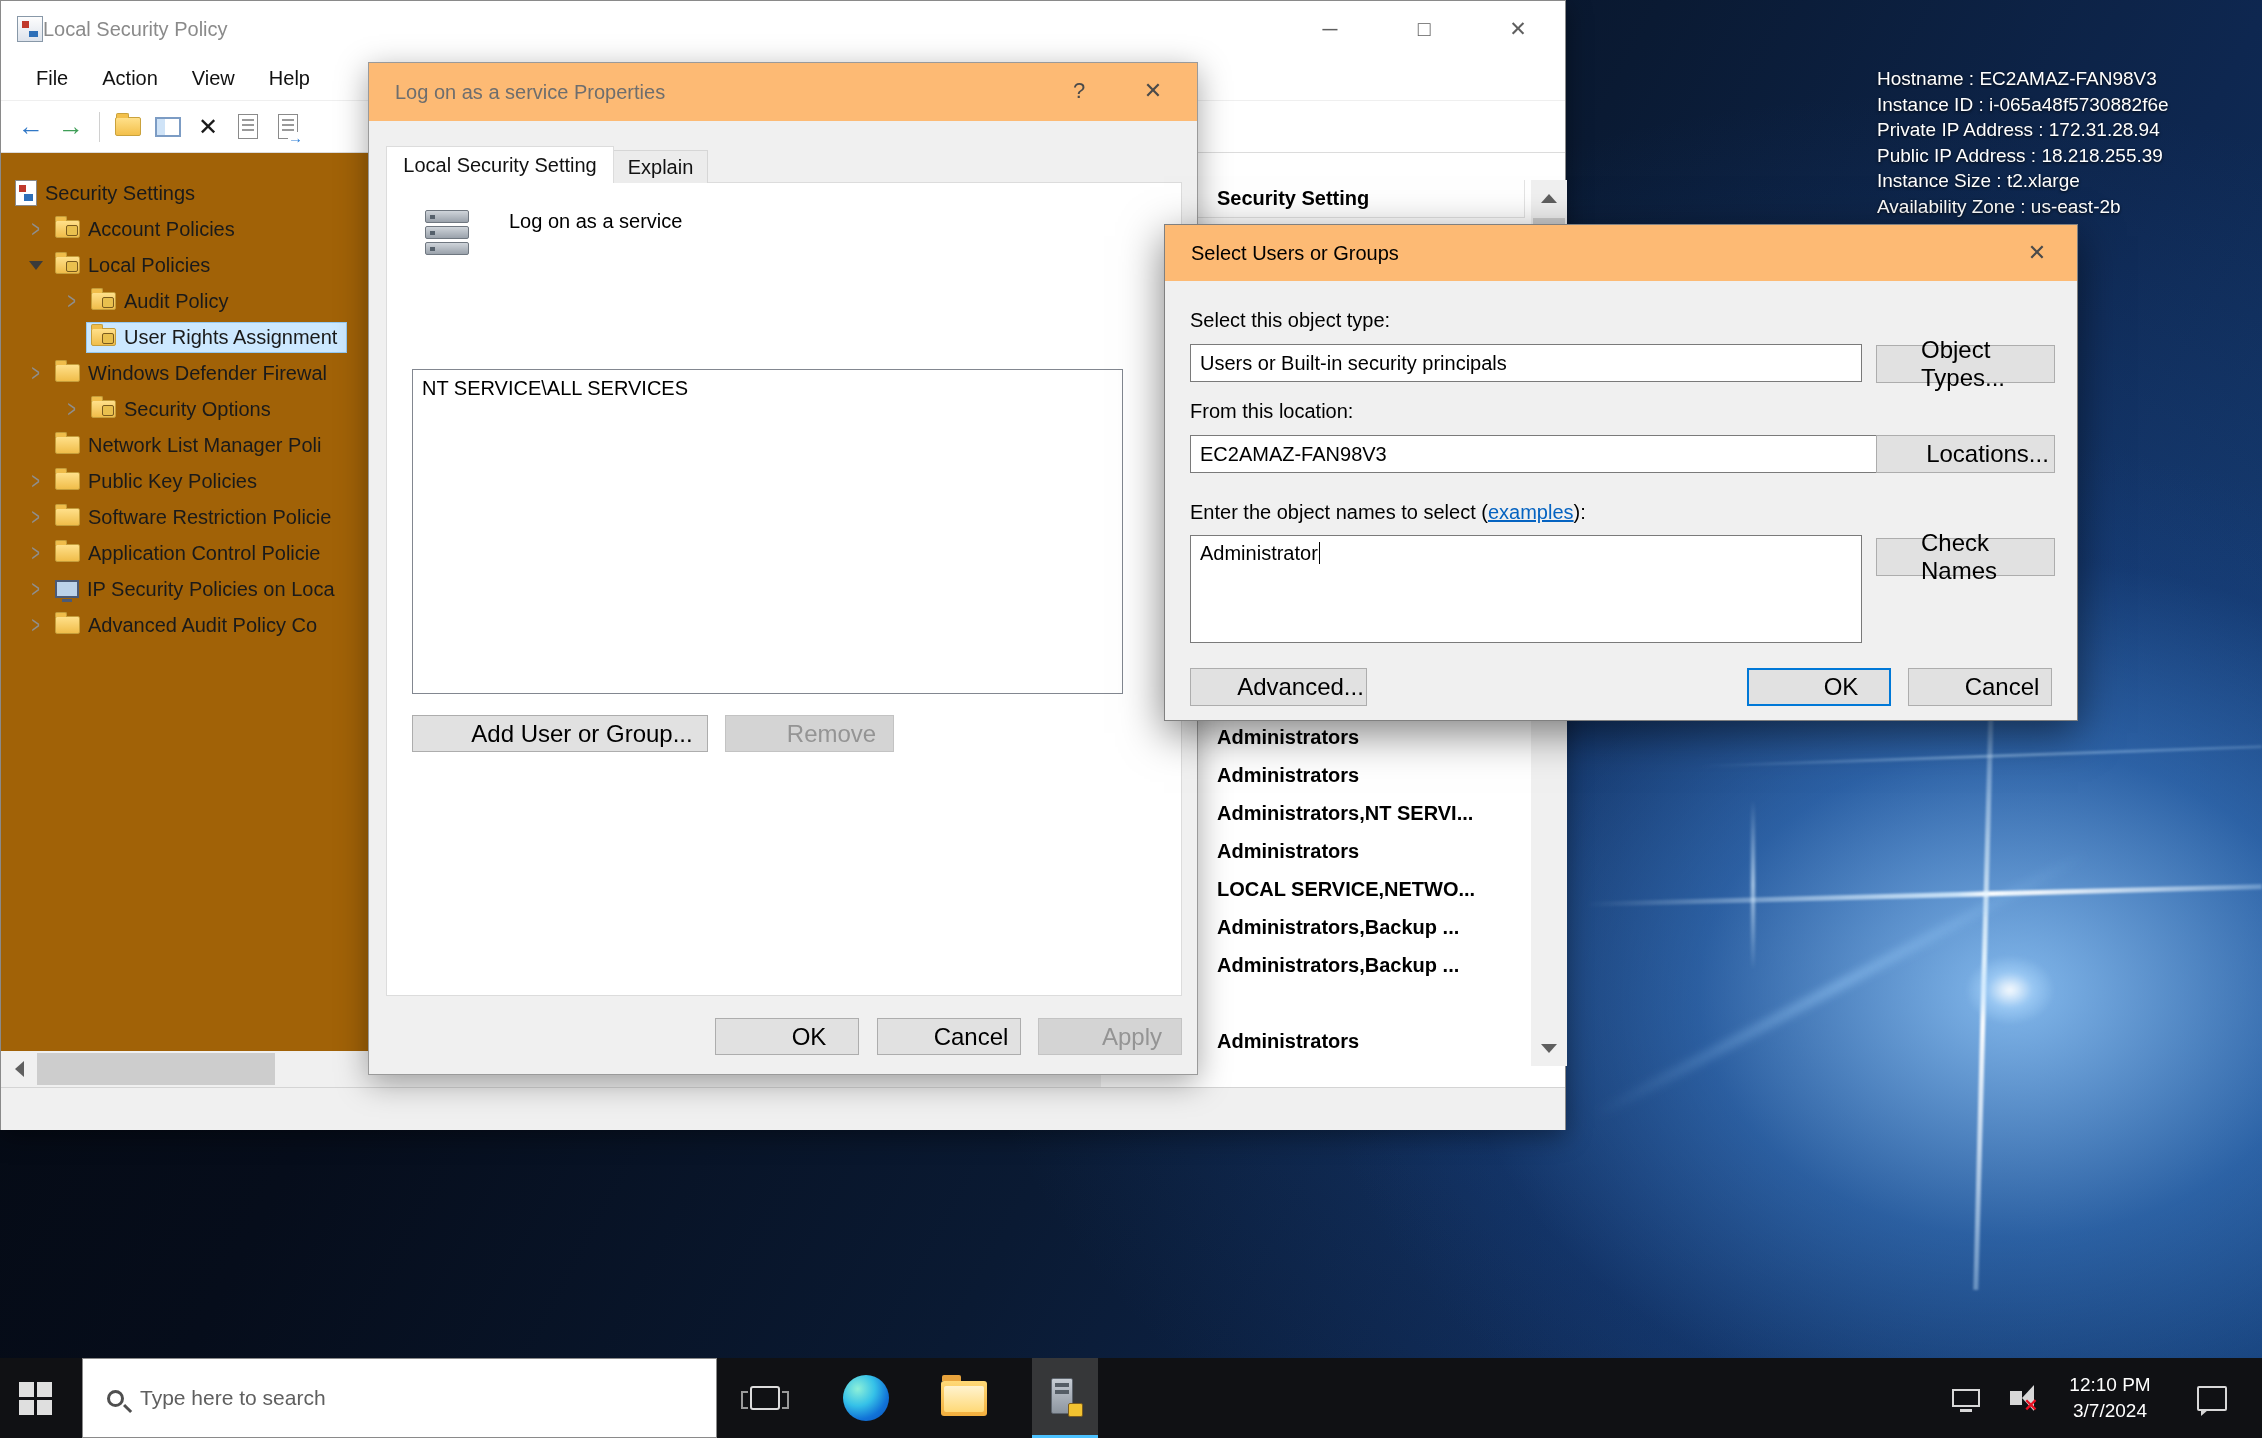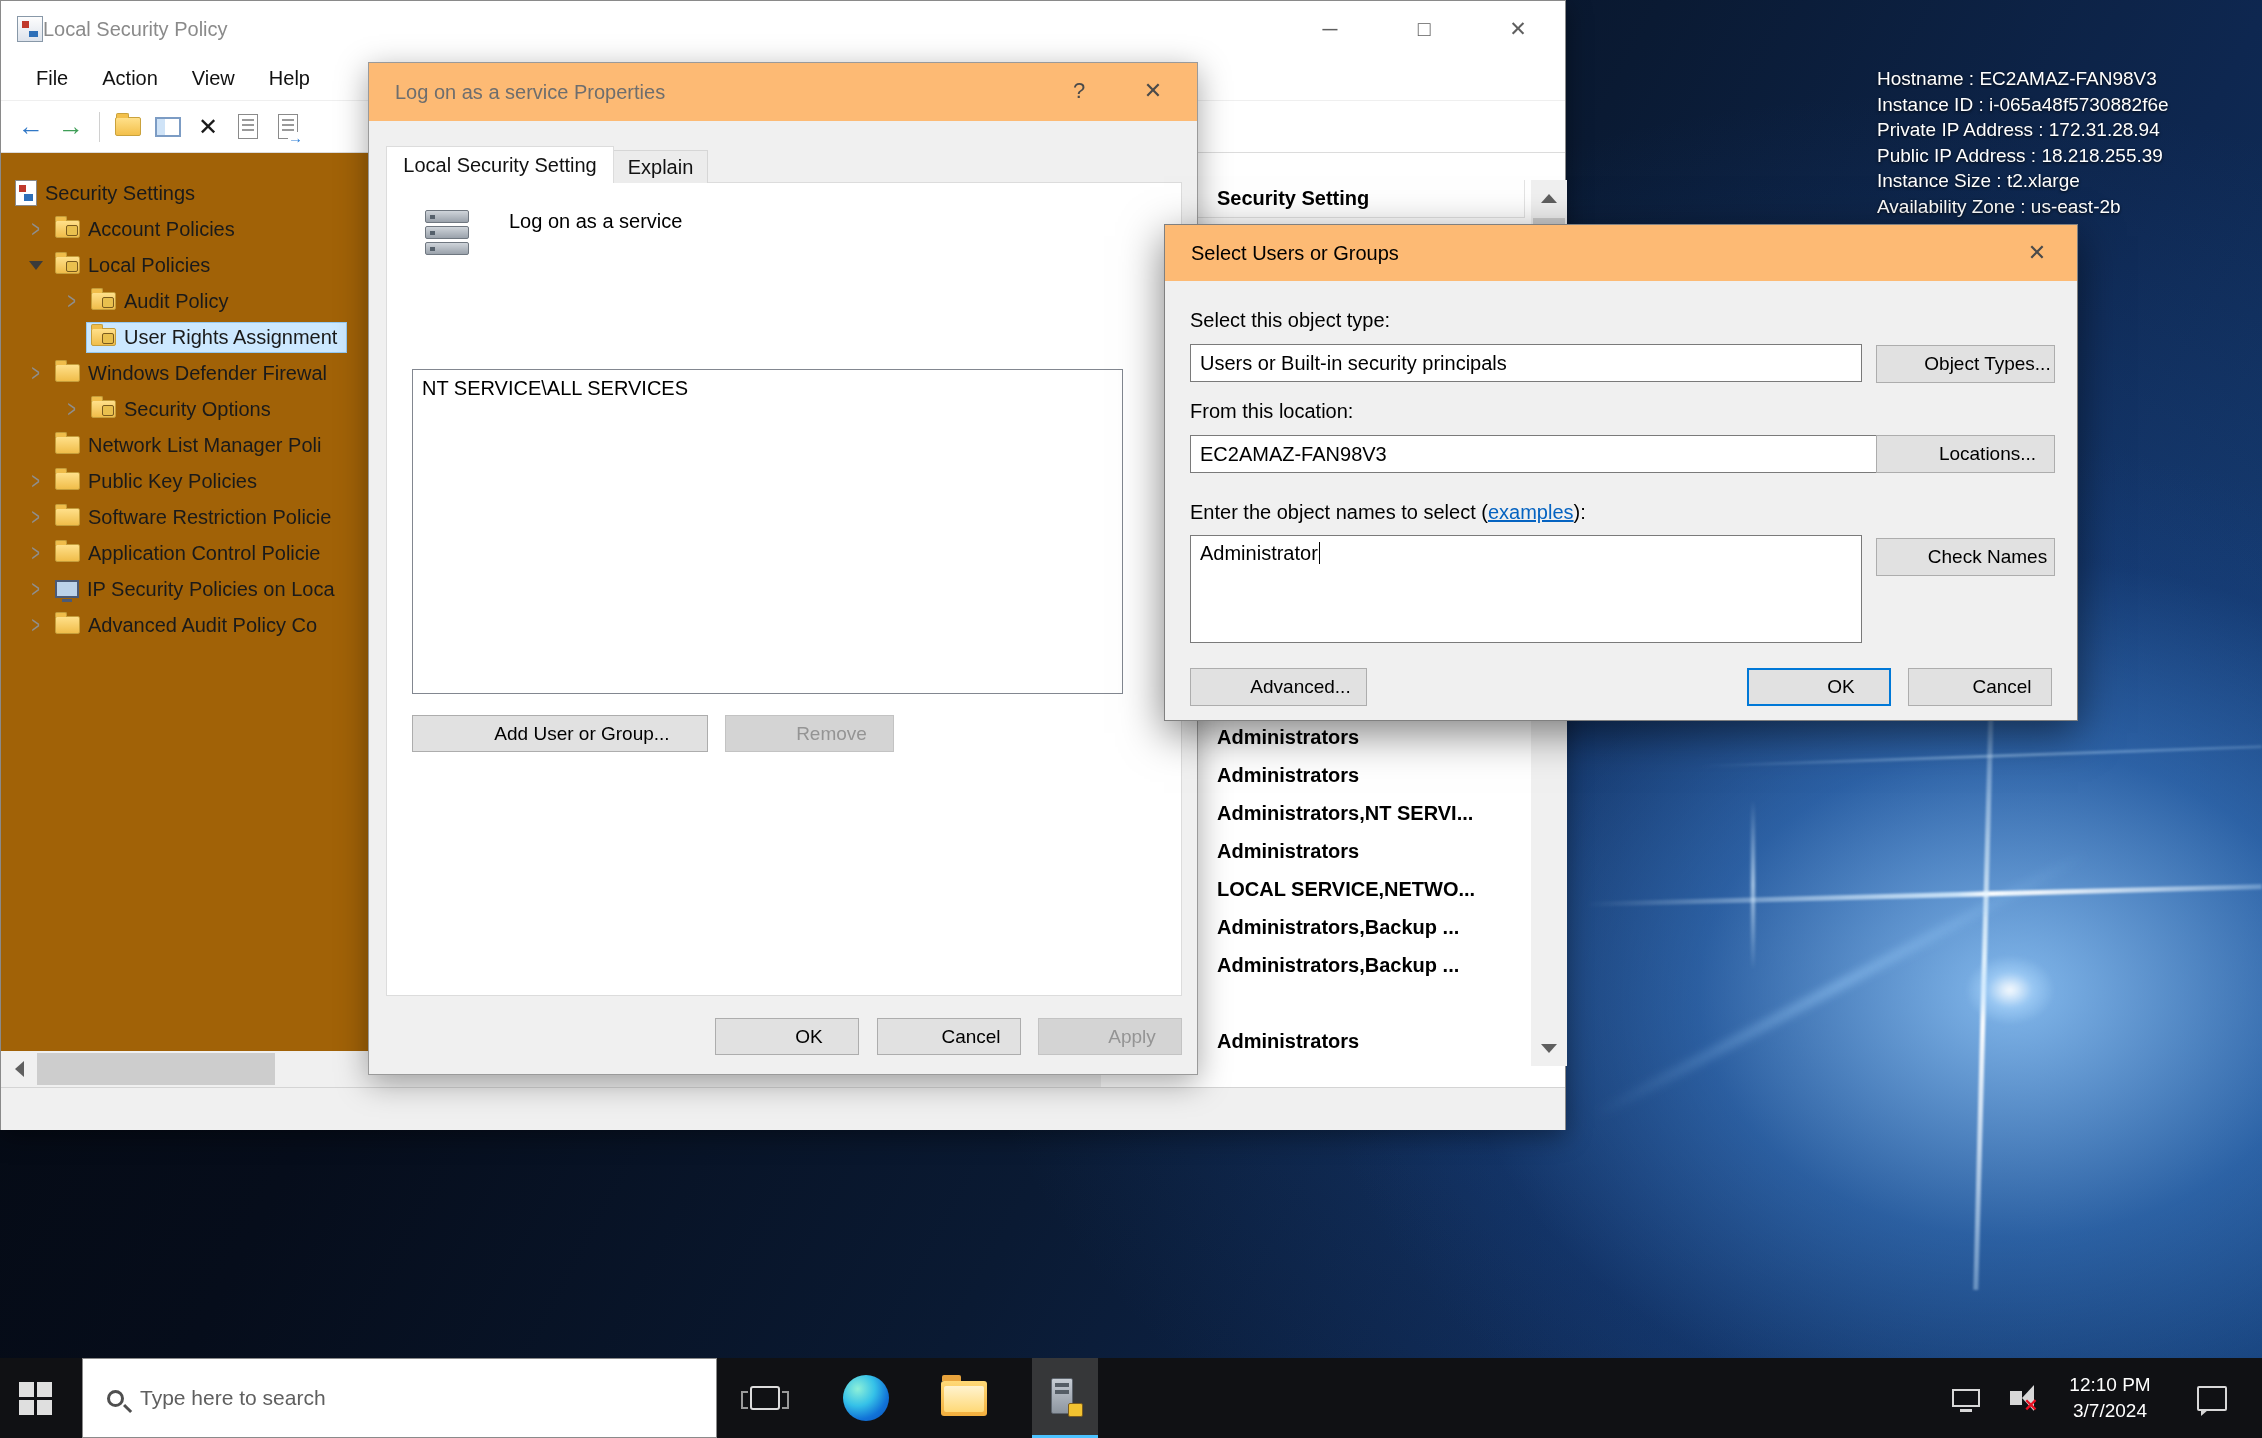--- a/index.html
+++ b/index.html
@@ -90,21 +90,21 @@
   .hs-left { position:absolute; left:0; top:0; width:36px; height:36px; display:flex; align-items:center; justify-content:center; }
   .tri-left { width:0; height:0; border-top:8px solid transparent; border-bottom:8px solid transparent; border-right:9px solid #5f5f5f; }
   .hs-thumb { position:absolute; left:36px; top:2px; width:238px; height:32px; background:#cdcdcd; }
   .bottom-strip { position:absolute; left:0; top:1086px; width:100%; height:43px; background:#f0f0f0; border-top:1px solid #d4d4d4; }
 
   
   .dlg { position:absolute; background:#f0f0f0; border:1px solid #9a9a9a; }
   .dlg-titlebar { position:absolute; left:0; top:0; width:100%; background:#fdba74; display:flex; align-items:center; }
   .dlg-title { margin-left:26px; font-size:20px; }
   .dlg-btn { position:absolute; top:0; width:56px; height:56px; display:flex; align-items:center; justify-content:center; font-size:22px; color:#4a4a4a; }
-  .btn { display:flex; align-items:center; justify-content:center; background:#e1e1e1; border:1px solid #adadad; font-size:19px; color:#000; position:absolute;padding-left:44px; }
+  .btn { display:flex; align-items:center; justify-content:center; background:#e1e1e1; border:1px solid #adadad; font-size:24px; color:#000; position:absolute;padding-left:44px; }
   .btn.disabled { background:#d4d4d4; border-color:#c3c3c3; color:#949494; }
   .btn.default { border:2px solid #0078d7; }
   .field { position:absolute; background:#fff; border:1px solid #7a7a7a; font-size:20px; color:#000; padding:0 9px; font-family:"Liberation Sans", sans-serif; }
 
   
   .props-dialog { left:368px; top:62px; width:830px; height:1013px; z-index:10; box-shadow:0 8px 30px rgba(0,0,0,.35); }
   .props-dialog .dlg-titlebar { height:58px; }
   .props-dialog .dlg-title { color:#6e6e6e; }
   .pd-help { right:90px; } .pd-close { right:16px; }
   .tabstrip { position:absolute; left:17px; top:83px; height:37px; display:flex; align-items:flex-end; z-index:2; }

